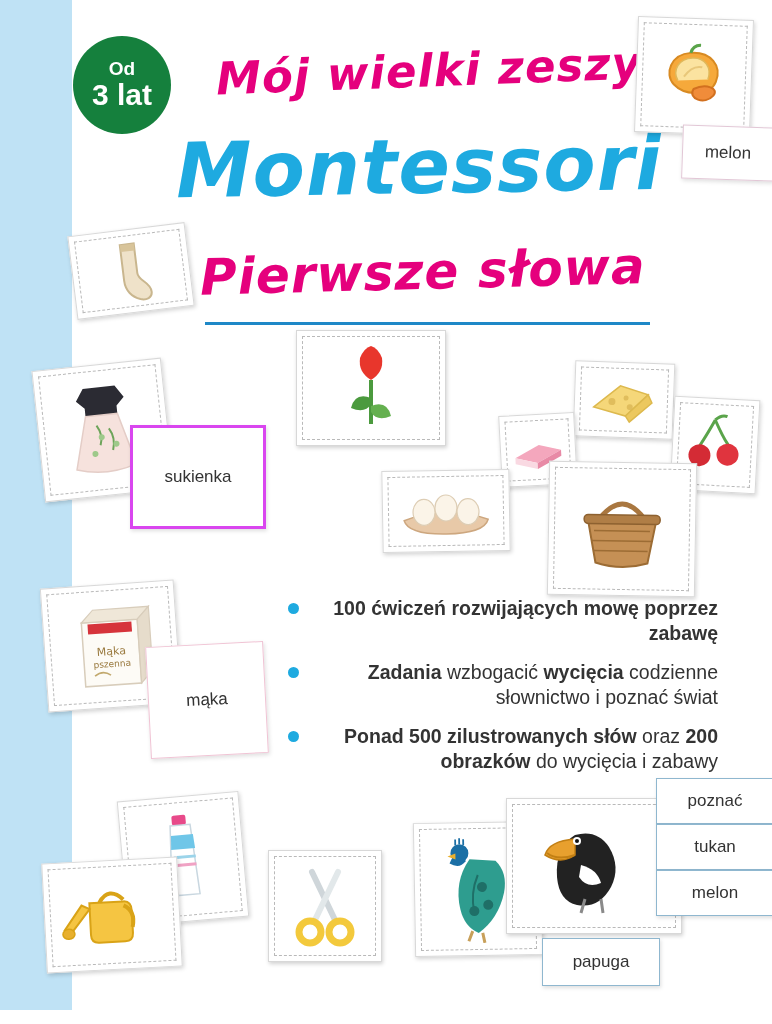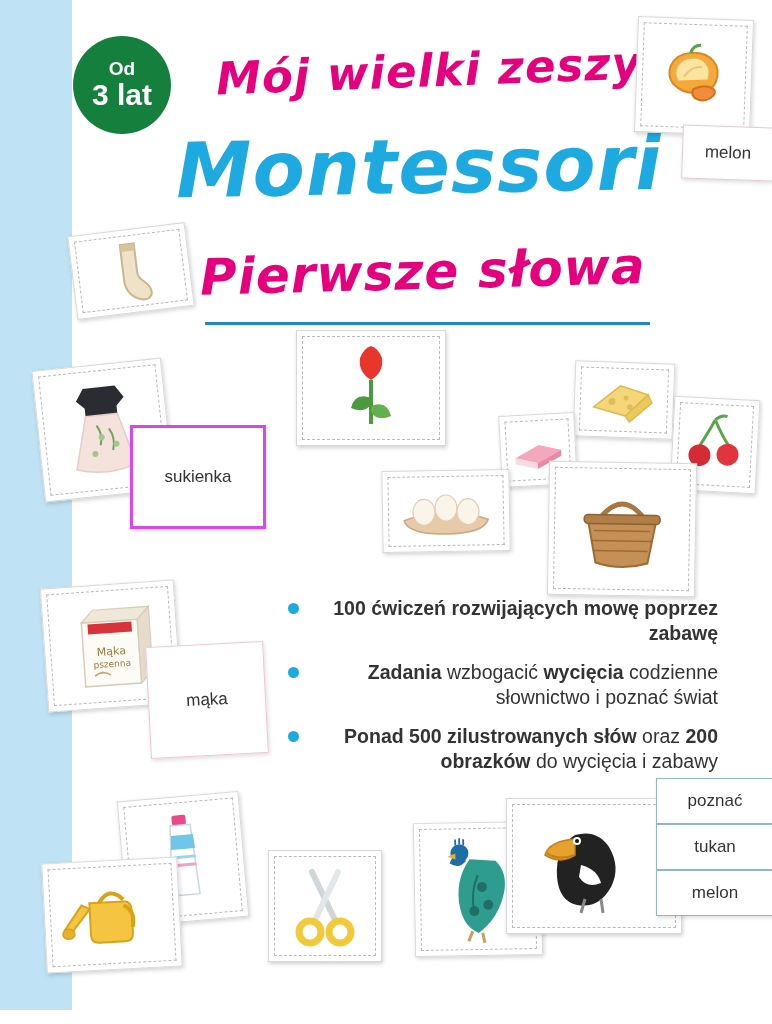--- a/index.html
+++ b/index.html
@@ -421,15 +421,18 @@
 
   <div class="wordcard" style="left:656px; top:778px; width:118px; height:46px; border:1px solid #8fb7cf;">
     <span>poznać</span>
   </div>
   <div class="wordcard" style="left:656px; top:824px; width:118px; height:46px; border:1px solid #8fb7cf;">
     <span>tukan</span>
   </div>
   <div class="wordcard" style="left:656px; top:870px; width:118px; height:46px; border:1px solid #8fb7cf;">
     <span>melon</span>
   </div>
+  <div class="wordcard" style="left:542px; top:938px; width:118px; height:48px; border:1px solid #8fb7cf;">
+    <span>papuga</span>
+  </div>
 
   <div class="bottom-strip"></div>
 </div>
 
 </body></html>

